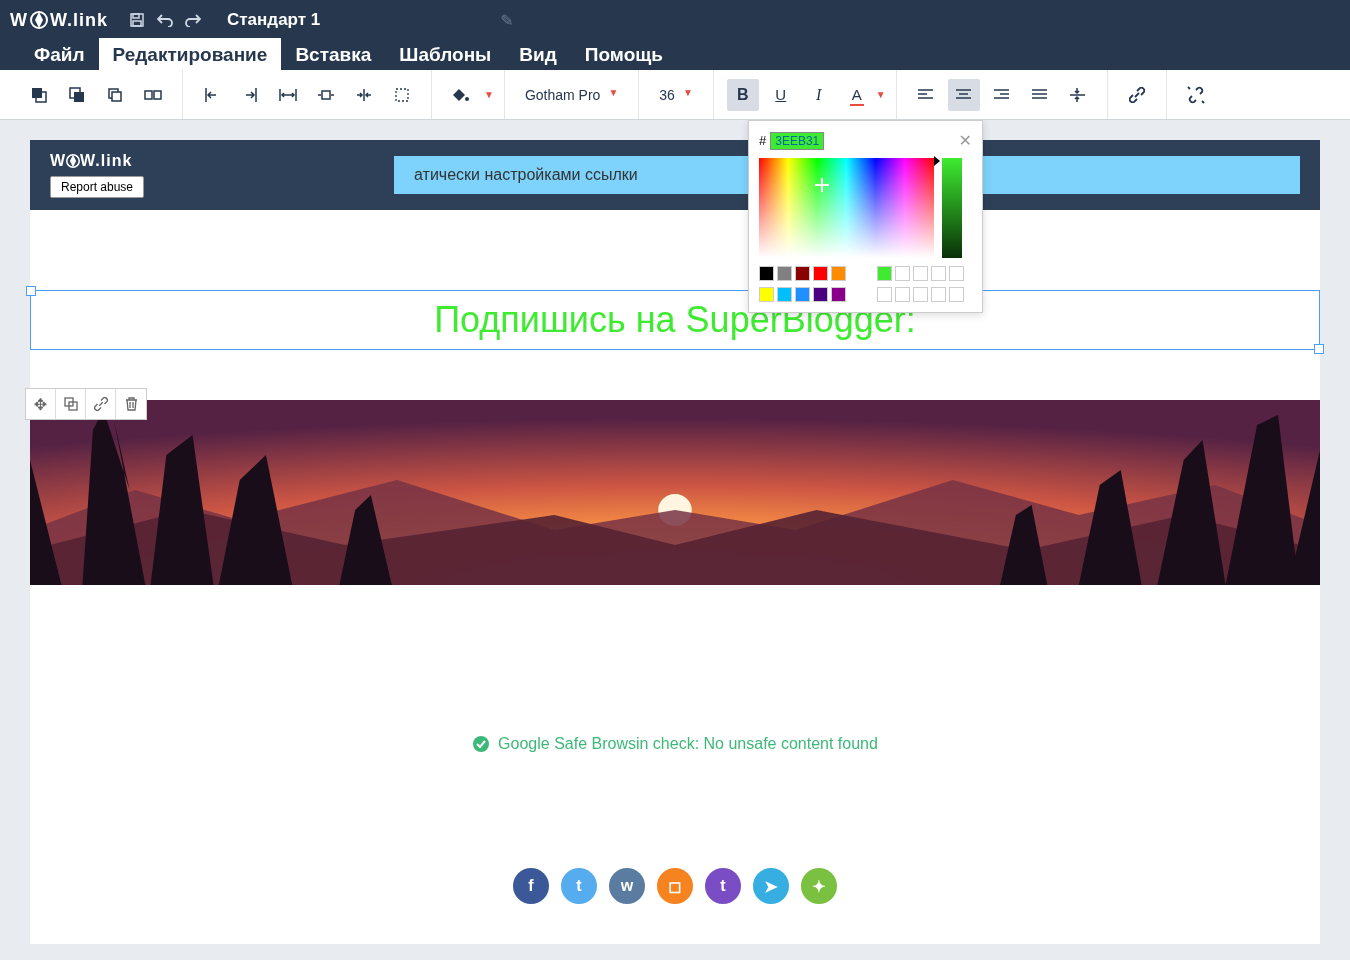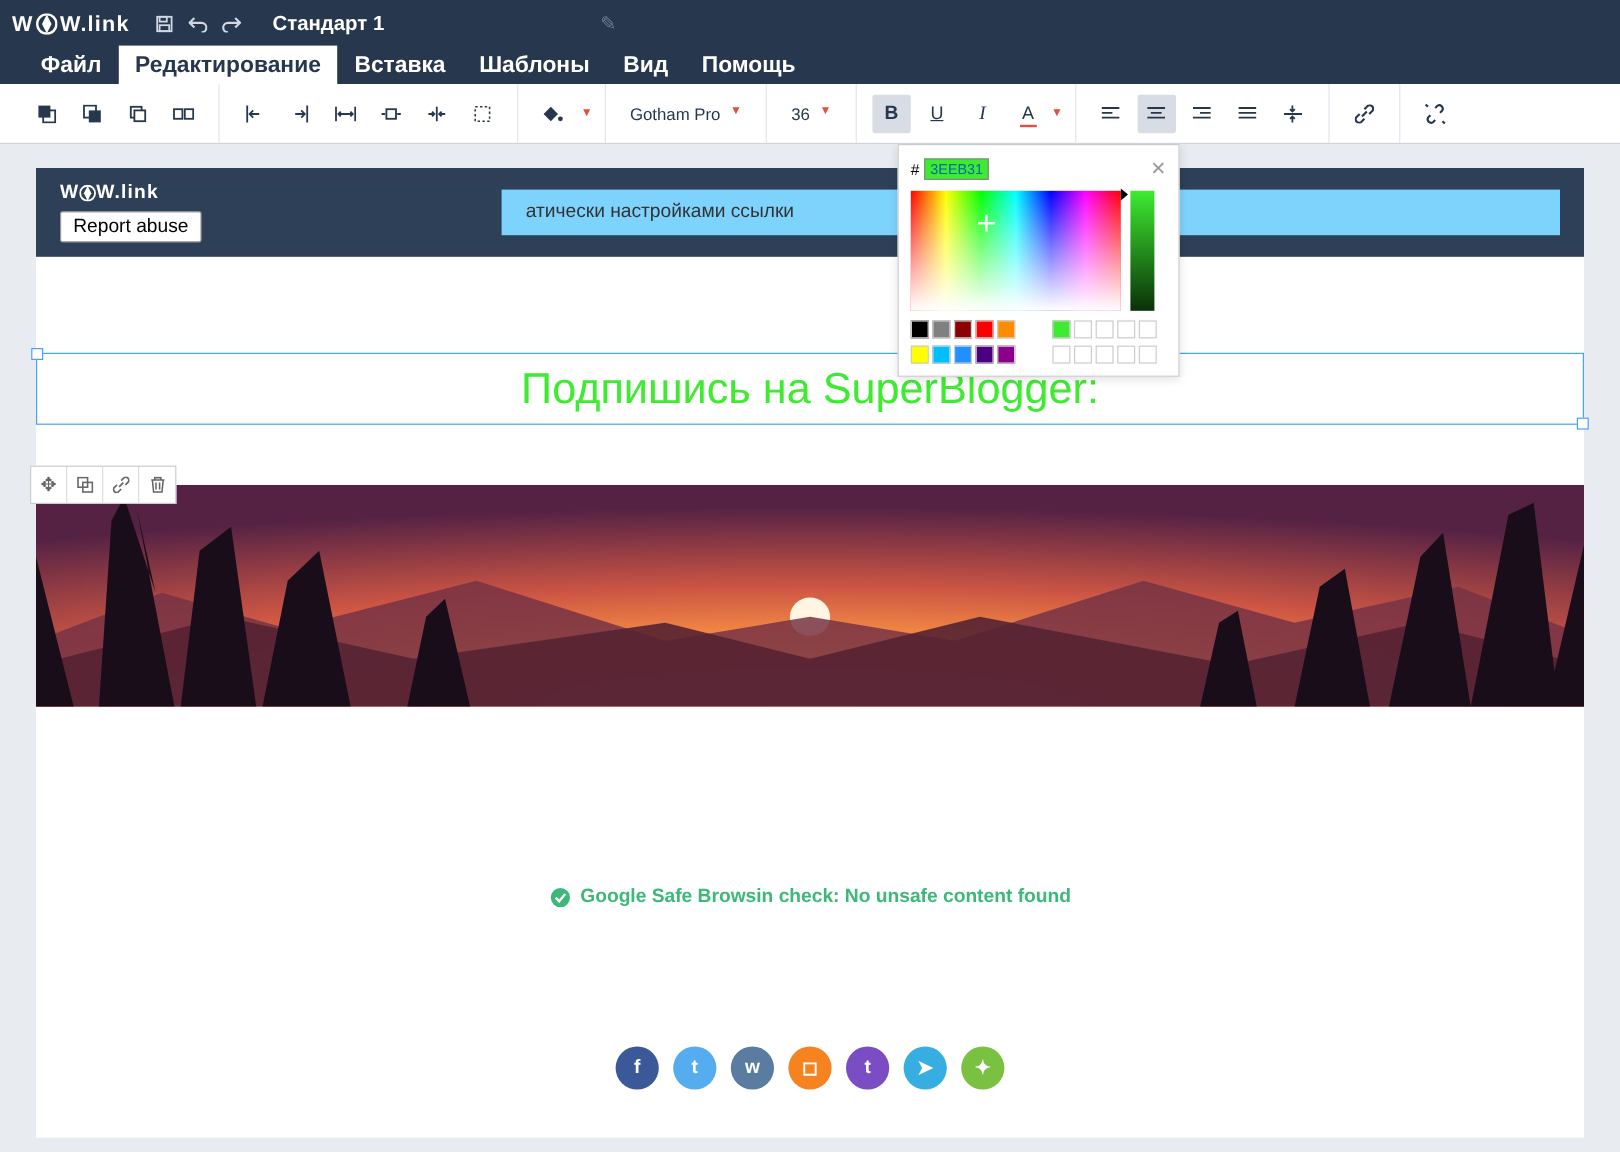--- a/index.html
+++ b/index.html
@@ -17,32 +17,32 @@
 .tool-group{display:flex;align-items:center;padding:0 10px;border-right:1px solid #e0e5ec;height:100%}
 .tool-btn{width:32px;height:32px;display:flex;align-items:center;justify-content:center;cursor:pointer;margin:0 3px;border-radius:2px;color:#26374e}
 .tool-btn.active{background:#d8dde5}
 .tool-select{display:flex;align-items:flex-start;padding:0 10px;cursor:pointer;color:#26374e;font-size:14px}
 .tool-select .caret{margin-left:8px;color:#e74c3c;font-size:10px}
 .canvas-wrap{position:relative;padding:20px 30px;height:840px;overflow-y:scroll}
 .canvas{background:#fff;position:relative}
 .page-header{background:#2e4057;padding:12px 20px;display:flex;align-items:center;justify-content:space-between}
 .page-header-left{display:flex;flex-direction:column;gap:6px}
 .mini-logo{color:#fff;font-weight:bold;font-size:16px;letter-spacing:1px;display:flex;align-items:center}
-.report-btn{background:#fff;border:1px solid #999;padding:3px 10px;font-size:16px;border-radius:2px;cursor:pointer;width:fit-content}
+.report-btn{background:#fff;border:1px solid #999;padding:3px 10px;font-size:12px;border-radius:2px;cursor:pointer;width:fit-content}
 .notice-box{background:#7dd3fc;padding:10px 20px;font-size:16px;color:#333;flex:1;margin-left:250px}
 .element-toolbar{position:absolute;top:268px;left:25px;display:flex;background:#fff;border:1px solid #ccc;z-index:5}
 .el-btn{width:30px;height:30px;display:flex;align-items:center;justify-content:center;border-right:1px solid #ddd;cursor:pointer;color:#666}
 .el-btn:last-child{border-right:none}
 .selected-text{border:1px solid #4a9eff;margin:80px 0 50px 0;padding:8px;position:relative}
 .selected-text::before,.selected-text::after{content:'';position:absolute;width:8px;height:8px;background:#fff;border:1px solid #4a9eff}
 .selected-text::before{top:-5px;left:-5px}
 .selected-text::after{bottom:-5px;right:-5px}
 .headline{color:#3eeb31;font-size:36px;font-weight:500;text-align:center}
 .hero-img{width:100%;height:185px;position:relative;overflow:hidden}
-.safe-check{text-align:center;padding:150px 0 100px 0;color:#3cb878;font-weight:bold;font-size:16px;display:flex;align-items:center;justify-content:center;gap:8px}
+.safe-check{text-align:center;padding:150px 0 100px 0;color:#3cb878;font-weight:normal;font-size:16px;display:flex;align-items:center;justify-content:center;gap:8px}
 .social-row{display:flex;justify-content:center;gap:12px;padding:15px 0 40px 0}
 .social-ic{width:36px;height:36px;border-radius:50%;display:flex;align-items:center;justify-content:center;color:#fff;font-weight:bold;font-size:16px;cursor:pointer}
 .color-picker{position:absolute;top:0;left:748px;width:235px;background:#fff;border:1px solid #ccc;padding:10px;z-index:100;box-shadow:0 2px 8px rgba(0,0,0,0.15)}
 .cp-header{display:flex;align-items:center;margin-bottom:8px}
 .cp-hash{font-size:13px;margin-right:4px}
 .cp-hex{background:#3eeb31;color:#0369a1;padding:1px 4px;font-size:12px;border:1px solid #888}
 .cp-close{margin-left:auto;cursor:pointer;color:#999;font-size:16px}
 .cp-body{display:flex;gap:8px}
 .cp-spectrum{width:175px;height:100px;position:relative;background:linear-gradient(to bottom,transparent,#fff),linear-gradient(to right,#ff0000,#ffff00,#00ff00,#00ffff,#0000ff,#ff00ff,#ff0000)}
 .cp-cursor{position:absolute;top:20px;left:56px;width:14px;height:14px;pointer-events:none}

